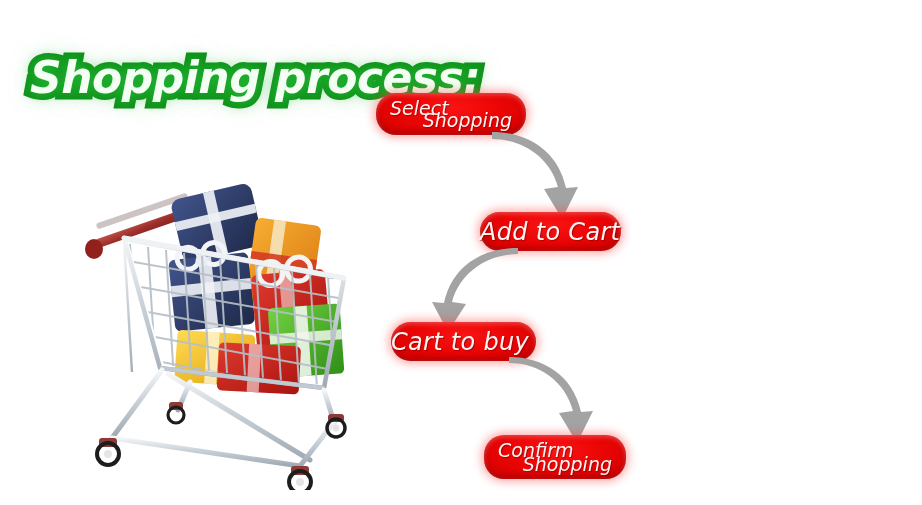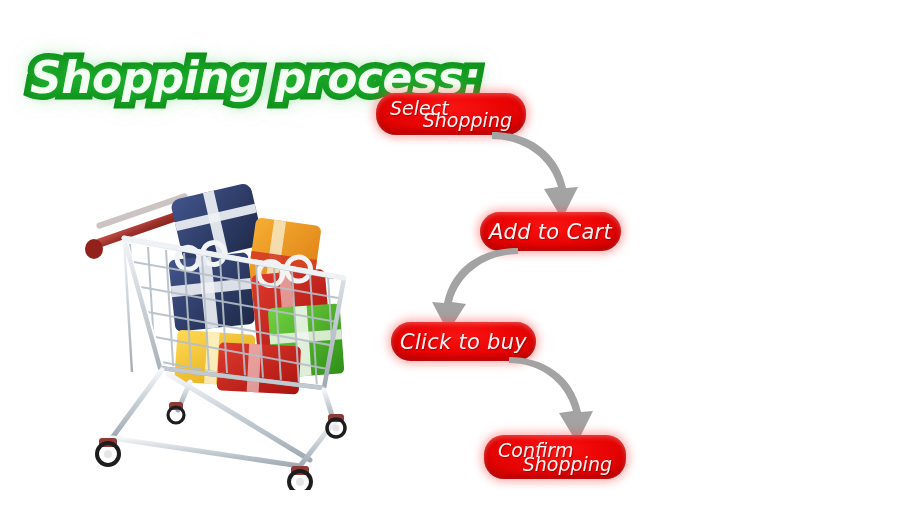--- a/index.html
+++ b/index.html
@@ -58,22 +58,22 @@
       inset 0 -3px 6px rgba(120,0,0,0.45);
     color: #fdf4f4;
     font-weight: normal;
     font-style: italic;
     font-family: "DejaVu Sans", sans-serif;
     text-shadow: 1px 1px 1px rgba(120,0,0,0.55);
   }
   .flow-box.centered {
     display: flex;
     align-items: center;
-    justify-content: center;
-    font-size: 21px;
+    justify-content: flex-start;
+    font-size: 24px;
     letter-spacing: 0.3px;
   }
   .flow-box.stacked {
     padding: 0;
   }
   .stacked .line-a {
     position: absolute;
     left: 14px;
     top: 4px;
     font-size: 19px;
@@ -283,21 +283,21 @@
     <span>Add to Cart</span>
   </div>
 
   <div class="arrow" id="arrow-2">
     <svg viewBox="0 0 110 84" xmlns="http://www.w3.org/2000/svg">
       <path d="M106 6 C76 6 48 24 40 54 L54 56 L36 84 L20 54 L32 55 C40 18 70 0 106 0 Z" fill="#a3a3a3"></path>
     </svg>
   </div>
 
   <div class="flow-box centered" id="box-buy">
-    <span>Click to buy</span>
+    <span>Cart to buy</span>
   </div>
 
   <div class="arrow" id="arrow-3">
     <svg viewBox="0 0 115 88" xmlns="http://www.w3.org/2000/svg">
       <path d="M4 6 C34 6 60 24 68 54 L54 56 L72 86 L88 54 L76 55 C68 18 38 0 4 0 Z" fill="#a3a3a3"></path>
     </svg>
   </div>
 
   <div class="flow-box stacked" id="box-confirm">
     <span class="line-a">Confirm</span>

